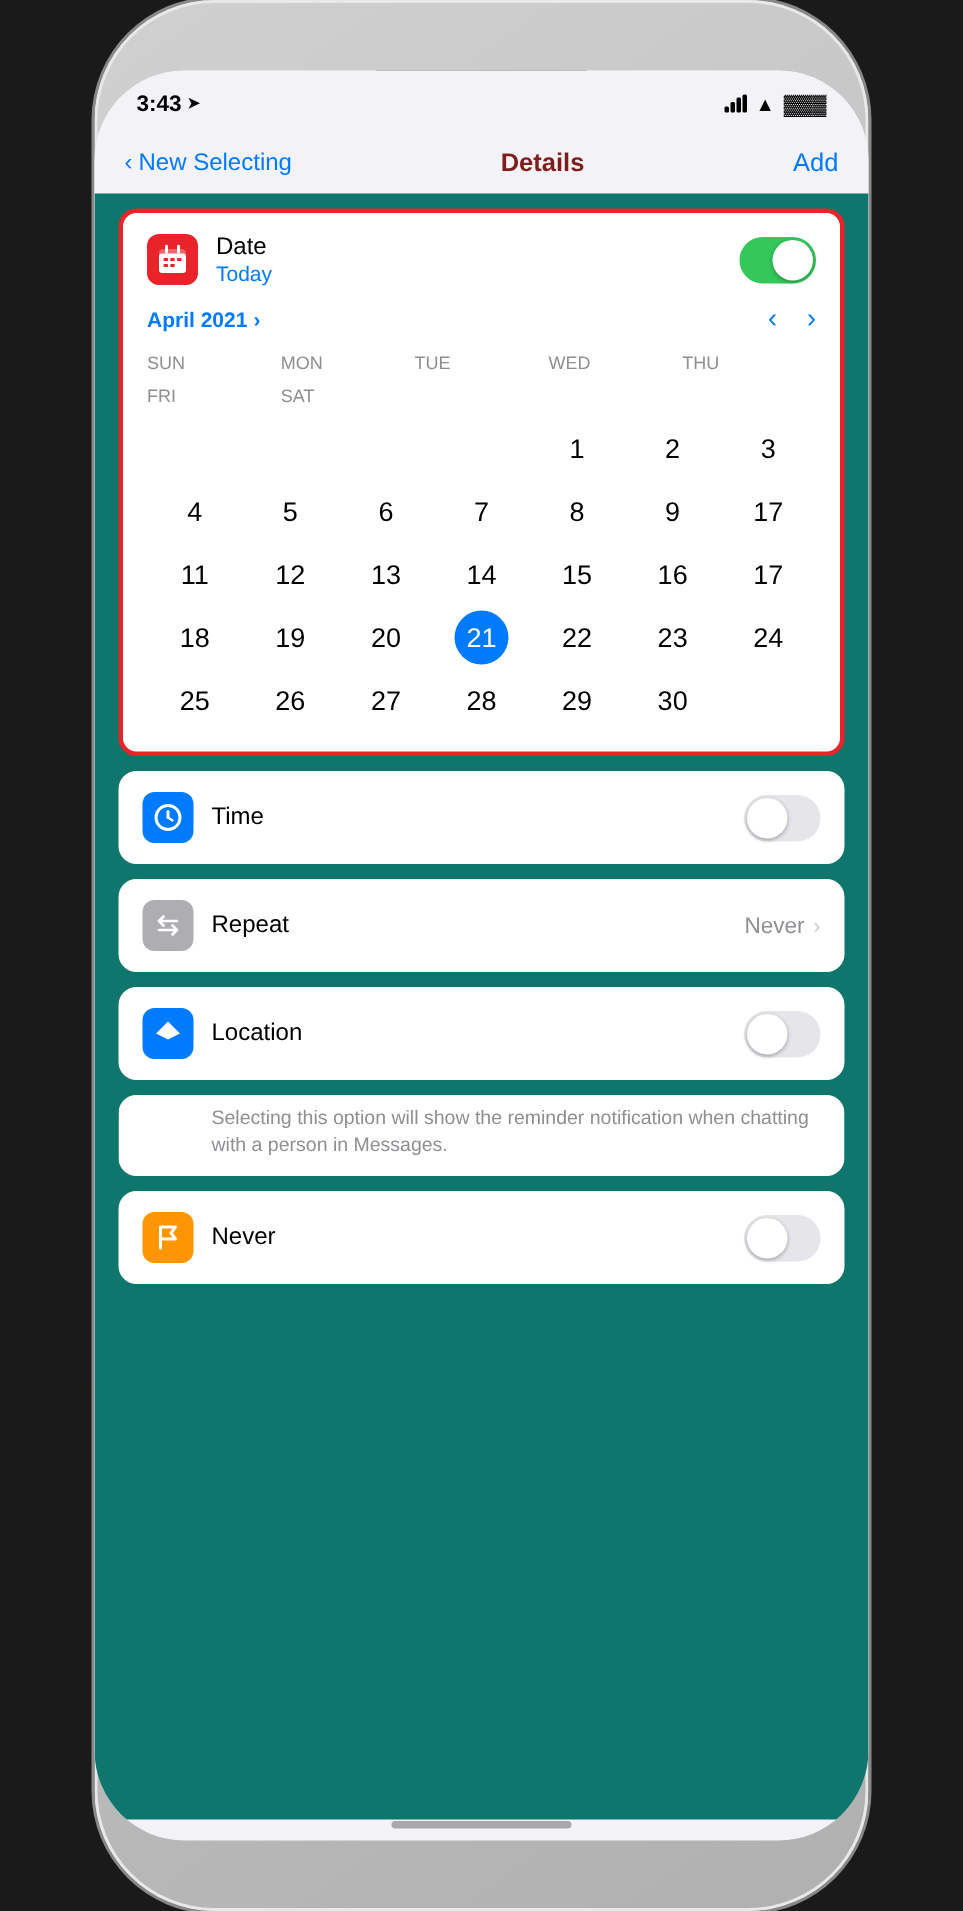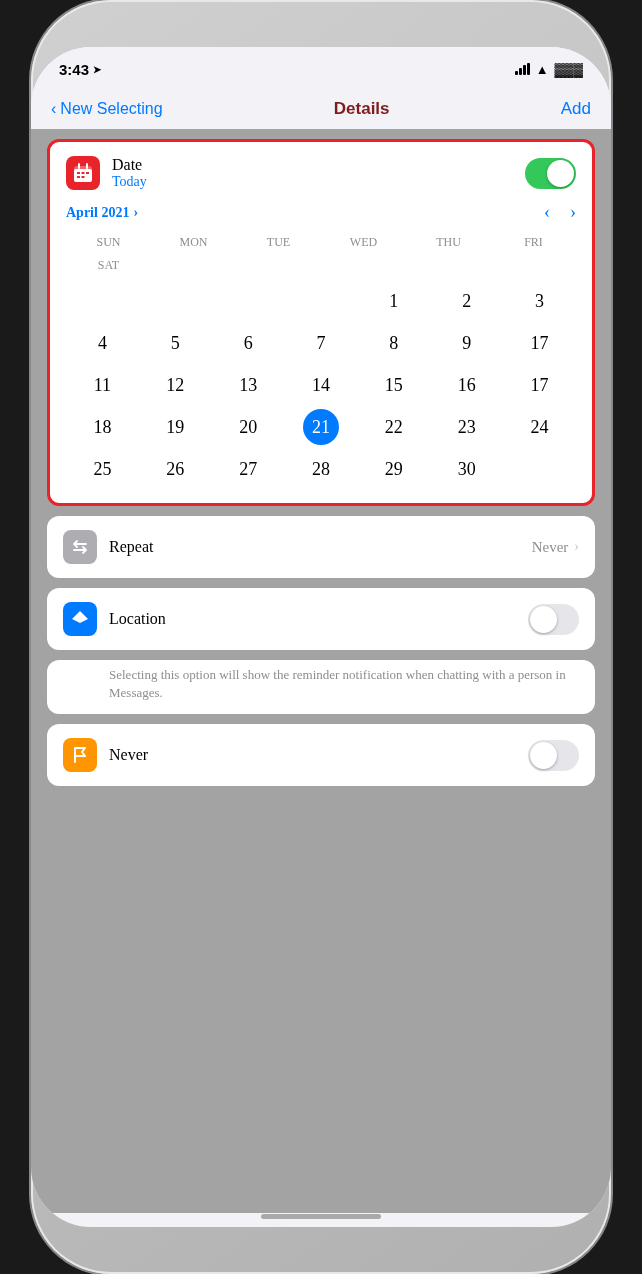--- a/index.html
+++ b/index.html
@@ -7,21 +7,21 @@
     body {
       background: #1a1a1a;
       display: flex;
       justify-content: center;
       align-items: center;
       min-height: 100vh;
       font-family: -apple-system, 'SF Pro Display', 'Helvetica Neue', sans-serif;
     }
 
     .phone-outer {
-      width: 580px;
+      width: 516px;
       height: 1274px;
       background: linear-gradient(145deg, #d0d0d0, #b0b0b0);
       border-radius: 80px;
       display: flex;
       justify-content: center;
       align-items: center;
       position: relative;
       box-shadow: 0 0 0 2px #888, inset 0 0 0 2px #e8e8e8;
     }
 
@@ -96,24 +96,23 @@
     }
 
     .nav-add {
       color: #007aff;
       font-size: 17px;
       font-weight: 400;
     }
 
     
     .content {
-      background: #a3a3a3;
+      background: #0f766e;
       overflow-y: auto;
       height: calc(1180px - 44px - 52px);
-      font-family: Liberation Serif, serif;
     }
 
     
     .date-card {
       margin: 10px 16px;
       background: #fff;
       border-radius: 12px;
       border: 3px solid #e8232a;
       padding: 14px 16px;
     }
@@ -223,22 +222,21 @@
       font-size: 18px;
       cursor: pointer;
     }
 
     .cal-grid {
       width: 100%;
     }
 
     .cal-header {
       display: grid;
-      grid-template-columns: repeat(6, 1fr);
-      text-align: center;
+      grid-template-columns: repeat(5, 1fr);
       margin-bottom: 4px;
     }
 
     .cal-header-cell {
       font-size: 12px;
       font-weight: 500;
       color: #8e8e93;
       padding: 4px 0;
     }
 
@@ -492,20 +490,37 @@
               <div class="cal-cell">26</div>
               <div class="cal-cell">27</div>
               <div class="cal-cell">28</div>
               <div class="cal-cell">29</div>
               <div class="cal-cell">30</div>
               <div class="cal-cell empty"></div>
             </div>
         </div>
       </div>
 
+      <div class="list-section">
+        <div class="list-item">
+          <div class="list-item-left">
+            <div class="list-icon icon-blue">
+              <svg width="20" height="20" viewBox="0 0 20 20" fill="none">
+                <circle cx="10" cy="10" r="8" stroke="white" stroke-width="2"></circle>
+                <line x1="10" y1="6" x2="10" y2="10" stroke="white" stroke-width="2" stroke-linecap="round"></line>
+                <line x1="10" y1="10" x2="13" y2="12" stroke="white" stroke-width="1.5" stroke-linecap="round"></line>
+              </svg>
+            </div>
+            <span class="list-item-label">Time</span>
+          </div>
+          <div class="toggle off">
+            <div class="toggle-knob"></div>
+          </div>
+        </div>
+      </div>
 
       <div class="list-section">
         <div class="list-item">
           <div class="list-item-left">
             <div class="list-icon icon-gray">
               <svg width="20" height="20" viewBox="0 0 20 20" fill="none">
                 <path d="M4 7h12M4 7l3-3M4 7l3 3M16 13H4M16 13l-3-3M16 13l-3 3" stroke="white" stroke-width="1.8" stroke-linecap="round" stroke-linejoin="round"></path>
               </svg>
             </div>
             <span class="list-item-label">Repeat</span>

